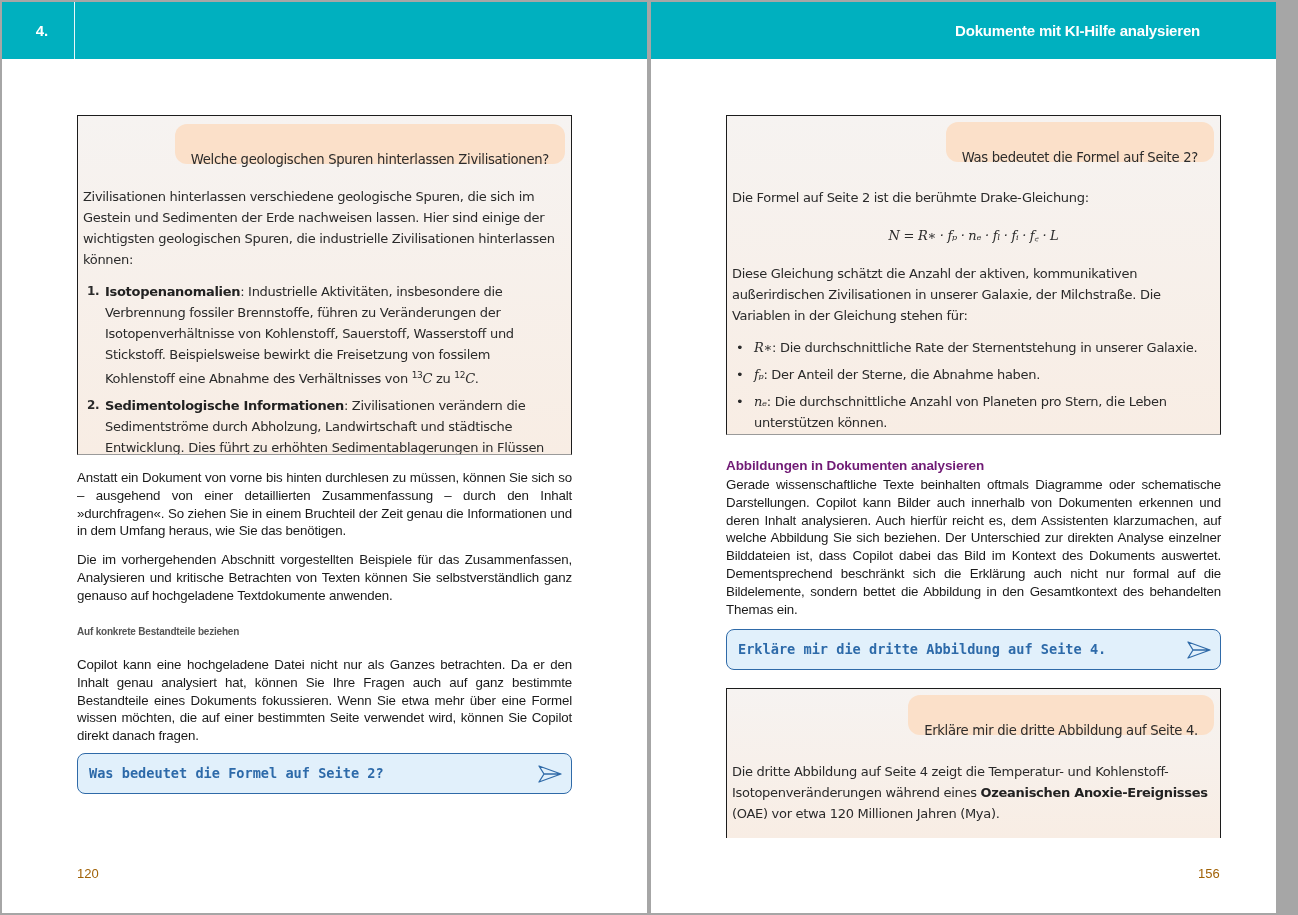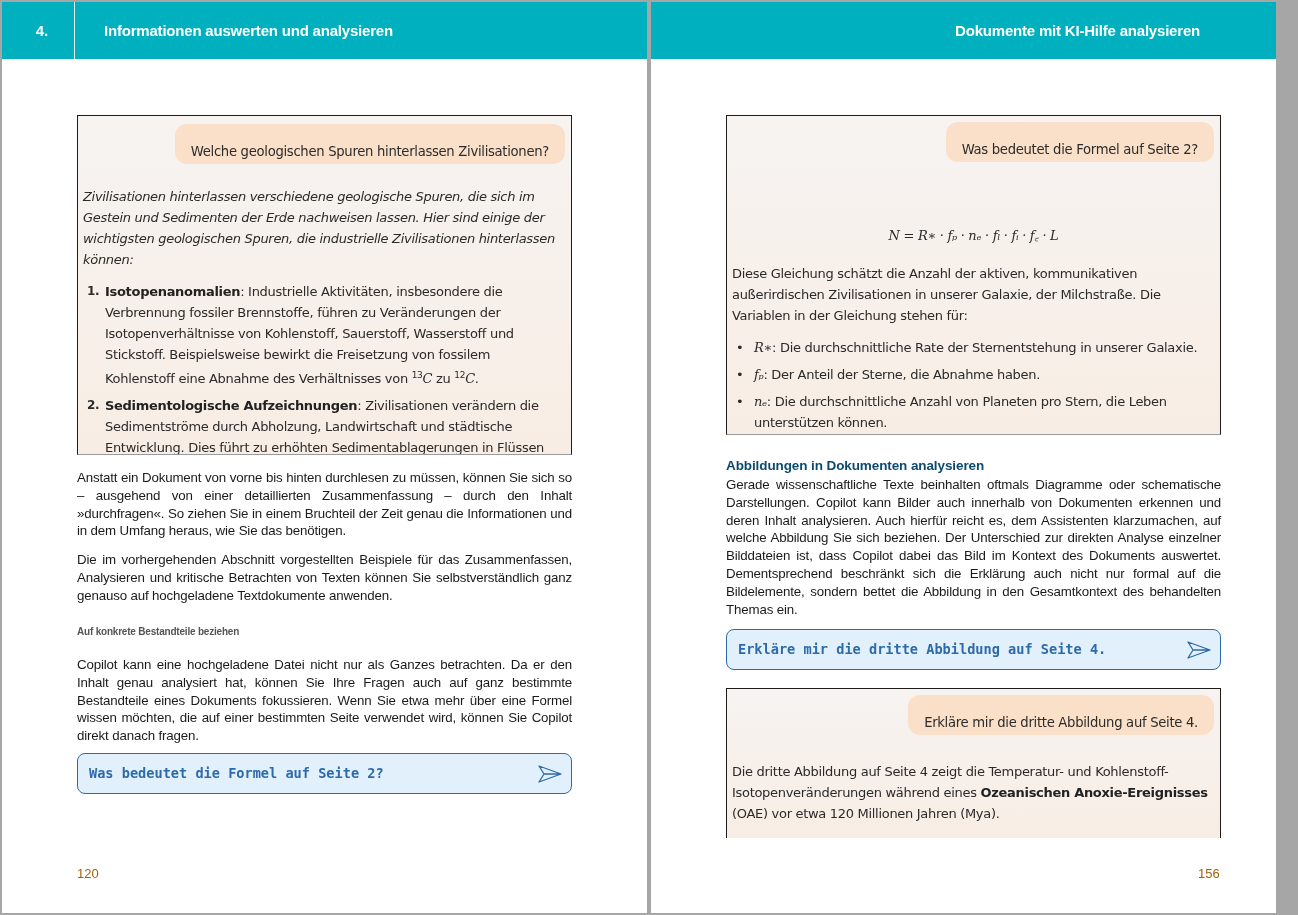--- a/index.html
+++ b/index.html
@@ -10,59 +10,58 @@
   .page.left { left: 2px; width: 645px; }
   .page.right { left: 651px; width: 625px; }
 
   .header { position: absolute; left: 0; top: 0; width: 100%; height: 57px; background: #00b0bf; color: #fff; }
   .header .chap-num { position: absolute; left: 0; top: 0; width: 73px; height: 57px; line-height: 57px; text-align: center; font-weight: bold; font-size: 15px; border-right: 1px solid #e8f7f9; padding-left: 8px; }
   .header .chap-title { position: absolute; left: 102px; top: 0; height: 57px; line-height: 57px; font-weight: bold; font-size: 15px; letter-spacing: -0.2px; }
   .header .run-title { position: absolute; right: 76px; top: 0; height: 57px; line-height: 57px; font-weight: bold; font-size: 15px; letter-spacing: -0.2px; }
 
   .shot { position: absolute; border: 1px solid #1c1c1c; border-bottom: none; background: linear-gradient(180deg, #f6f3f1 0%, #f8ede4 100%); overflow: hidden; font-family: "DejaVu Sans", sans-serif; color: #2a2a2a; font-size: 13px; letter-spacing: -0.3px; }
   .shot.b { border-bottom: 1px solid #9a9a9a; }
-  .bubble { position: absolute; right: 6px; background: #fbe0c9; border-radius: 12px; height: 40px; line-height: 40px; padding: 8px 16px; font-size: 13.2px; color: #2b2b2b; white-space: nowrap; }
+  .bubble { position: absolute; right: 6px; background: #fbe0c9; border-radius: 12px; height: 40px; line-height: 40px; padding: 16px 16px; font-size: 13.2px; color: #2b2b2b; white-space: nowrap; }
   .shot p { position: absolute; left: 5px; right: 8px; line-height: 21px; }
   .shot ol, .shot ul { position: absolute; left: 5px; right: 8px; list-style: none; }
   .shot li { position: relative; padding-left: 22px; line-height: 21px; margin-bottom: 6px; }
   .shot li .mk { position: absolute; left: 4px; top: 0; font-weight: bold; font-size: 12px; }
   .shot li .bul { position: absolute; left: 4px; top: 0; font-size: 13px; }
   .shot b { font-weight: bold; color: #222; }
   .math { font-family: "DejaVu Serif", serif; font-style: italic; font-size: 13px; }
   .formula { position: absolute; left: 0; right: 0; text-align: center; font-family: "DejaVu Serif", serif; font-style: italic; font-size: 13px; }
 
   .body-text { position: absolute; font-family: "Liberation Sans", sans-serif; font-size: 13.3px; line-height: 17.8px; color: #1a1a1a; text-align: justify; letter-spacing: -0.15px; }
   .h-sub { position: absolute; font-family: "Liberation Sans", sans-serif; font-weight: bold; font-size: 10px; color: #555; letter-spacing: -0.2px; }
-  .h-sub2 { position: absolute; font-family: "Liberation Sans", sans-serif; font-weight: bold; font-size: 13.5px; color: #0c4a6e; letter-spacing: -0.1px; }
+  .h-sub2 { position: absolute; font-family: "Liberation Sans", sans-serif; font-weight: bold; font-size: 13.5px; color: #701a75; letter-spacing: -0.1px; }
 
   .prompt { position: absolute; height: 41px; border: 1.3px solid #2f6aa8; border-radius: 8px; background: #e1f0fb; color: #2d6aa9; font-family: "DejaVu Sans Mono", monospace; font-weight: bold; font-size: 13.6px; line-height: 39px; padding-left: 11px; }
   .prompt .send { position: absolute; right: 8px; top: 10px; width: 26px; height: 20px; }
 
   .page-num { position: absolute; top: 864px; font-family: "Liberation Sans", sans-serif; font-size: 13px; color: #a16207; }
 </style>
 </head>
 <body>
 
 <div class="page left">
   <div class="header">
     <div class="chap-num">4.</div>
-    <div class="chap-title">Informationen auswerten und analysieren</div>
   </div>
 
   <div class="shot b" style="left:75px; top:113px; width:495px; height:340px;">
     <div class="bubble" style="top:8px;">Welche geologischen Spuren hinterlassen Zivilisationen?</div>
-    <p style="top:70px;font-style:italic;">Zivilisationen hinterlassen verschiedene geologische Spuren, die sich im Gestein und Sedimenten der Erde nachweisen lassen. Hier sind einige der wichtigsten geologischen Spuren, die industrielle Zivilisationen hinterlassen können:</p>
+    <p style="top:70px;">Zivilisationen hinterlassen verschiedene geologische Spuren, die sich im Gestein und Sedimenten der Erde nachweisen lassen. Hier sind einige der wichtigsten geologischen Spuren, die industrielle Zivilisationen hinterlassen können:</p>
     <ol style="top:165px;">
       <li>
         <span class="mk">1.</span>
         <b>Isotopenanomalien</b><span>: Industrielle Aktivitäten, insbesondere die Verbrennung fossiler Brennstoffe, führen zu Veränderungen der Isotopenverhältnisse von Kohlenstoff, Sauerstoff, Wasserstoff und Stickstoff. Beispielsweise bewirkt die Freisetzung von fossilem Kohlenstoff eine Abnahme des Verhältnisses von </span><sup style="font-size:9px;">13</sup><span class="math">C</span><span> zu </span><sup style="font-size:9px;">12</sup><span class="math">C</span><span>.</span>
       </li>
       <li>
         <span class="mk">2.</span>
-        <b>Sedimentologische Aufzeichnungen</b><span>: Zivilisationen verändern die Sedimentströme durch Abholzung, Landwirtschaft und städtische Entwicklung. Dies führt zu erhöhten Sedimentablagerungen in Flüssen</span>
+        <b>Sedimentologische Informationen</b><span>: Zivilisationen verändern die Sedimentströme durch Abholzung, Landwirtschaft und städtische Entwicklung. Dies führt zu erhöhten Sedimentablagerungen in Flüssen</span>
       </li>
     </ol>
   </div>
 
   <div class="body-text" style="left:75px; top:549px; width:495px;">Die im vorhergehenden Abschnitt vorgestellten Beispiele für das Zusammenfassen, Analysieren und kritische Betrachten von Texten können Sie selbstverständlich ganz genauso auf hochgeladene Textdokumente anwenden.</div>
   <div class="body-text" style="left:75px; top:467px; width:495px;">Anstatt ein Dokument von vorne bis hinten durchlesen zu müssen, können Sie sich so – ausgehend von einer detaillierten Zusammenfassung – durch den Inhalt »durchfragen«. So ziehen Sie in einem Bruchteil der Zeit genau die Informationen und in dem Umfang heraus, wie Sie das benötigen.</div>
 
   <div class="h-sub" style="left:75px; top:624px;">Auf konkrete Bestandteile beziehen</div>
   <div class="body-text" style="left:75px; top:654px; width:495px;">Copilot kann eine hochgeladene Datei nicht nur als Ganzes betrachten. Da er den Inhalt genau analysiert hat, können Sie Ihre Fragen auch auf ganz bestimmte Bestandteile eines Dokuments fokussieren. Wenn Sie etwa mehr über eine Formel wissen möchten, die auf einer bestimmten Seite verwendet wird, können Sie Copilot direkt danach fragen.</div>
 
@@ -76,20 +75,21 @@
   <div class="page-num" style="left:75px;">120</div>
 </div>
 
 <div class="page right">
   <div class="header">
     <div class="run-title">Dokumente mit KI-Hilfe analysieren</div>
   </div>
 
   <div class="shot b" style="left:75px; top:113px; width:495px; height:320px;">
     <div class="bubble" style="top:6px;">Was bedeutet die Formel auf Seite 2?</div>
+    <p style="top:71px;">Die Formel auf Seite 2 ist die berühmte Drake-Gleichung:</p>
     <div class="formula" style="top:110px;">N = R∗ · fₚ · nₑ · fₗ · fᵢ · f꜀ · L</div>
     <p style="top:147px;">Diese Gleichung schätzt die Anzahl der aktiven, kommunikativen außerirdischen Zivilisationen in unserer Galaxie, der Milchstraße. Die Variablen in der Gleichung stehen für:</p>
     <ul style="top:221px;">
       <li><span class="bul">•</span><span class="math">R∗</span><span>: Die durchschnittliche Rate der Sternentstehung in unserer Galaxie.</span></li>
       <li><span class="bul">•</span><span class="math">fₚ</span><span>: Der Anteil der Sterne, die Abnahme haben.</span></li>
       <li><span class="bul">•</span><span class="math">nₑ</span><span>: Die durchschnittliche Anzahl von Planeten pro Stern, die Leben unterstützen können.</span></li>
     </ul>
   </div>
 
   <div class="h-sub2" style="left:75px; top:456px;">Abbildungen in Dokumenten analysieren</div>

